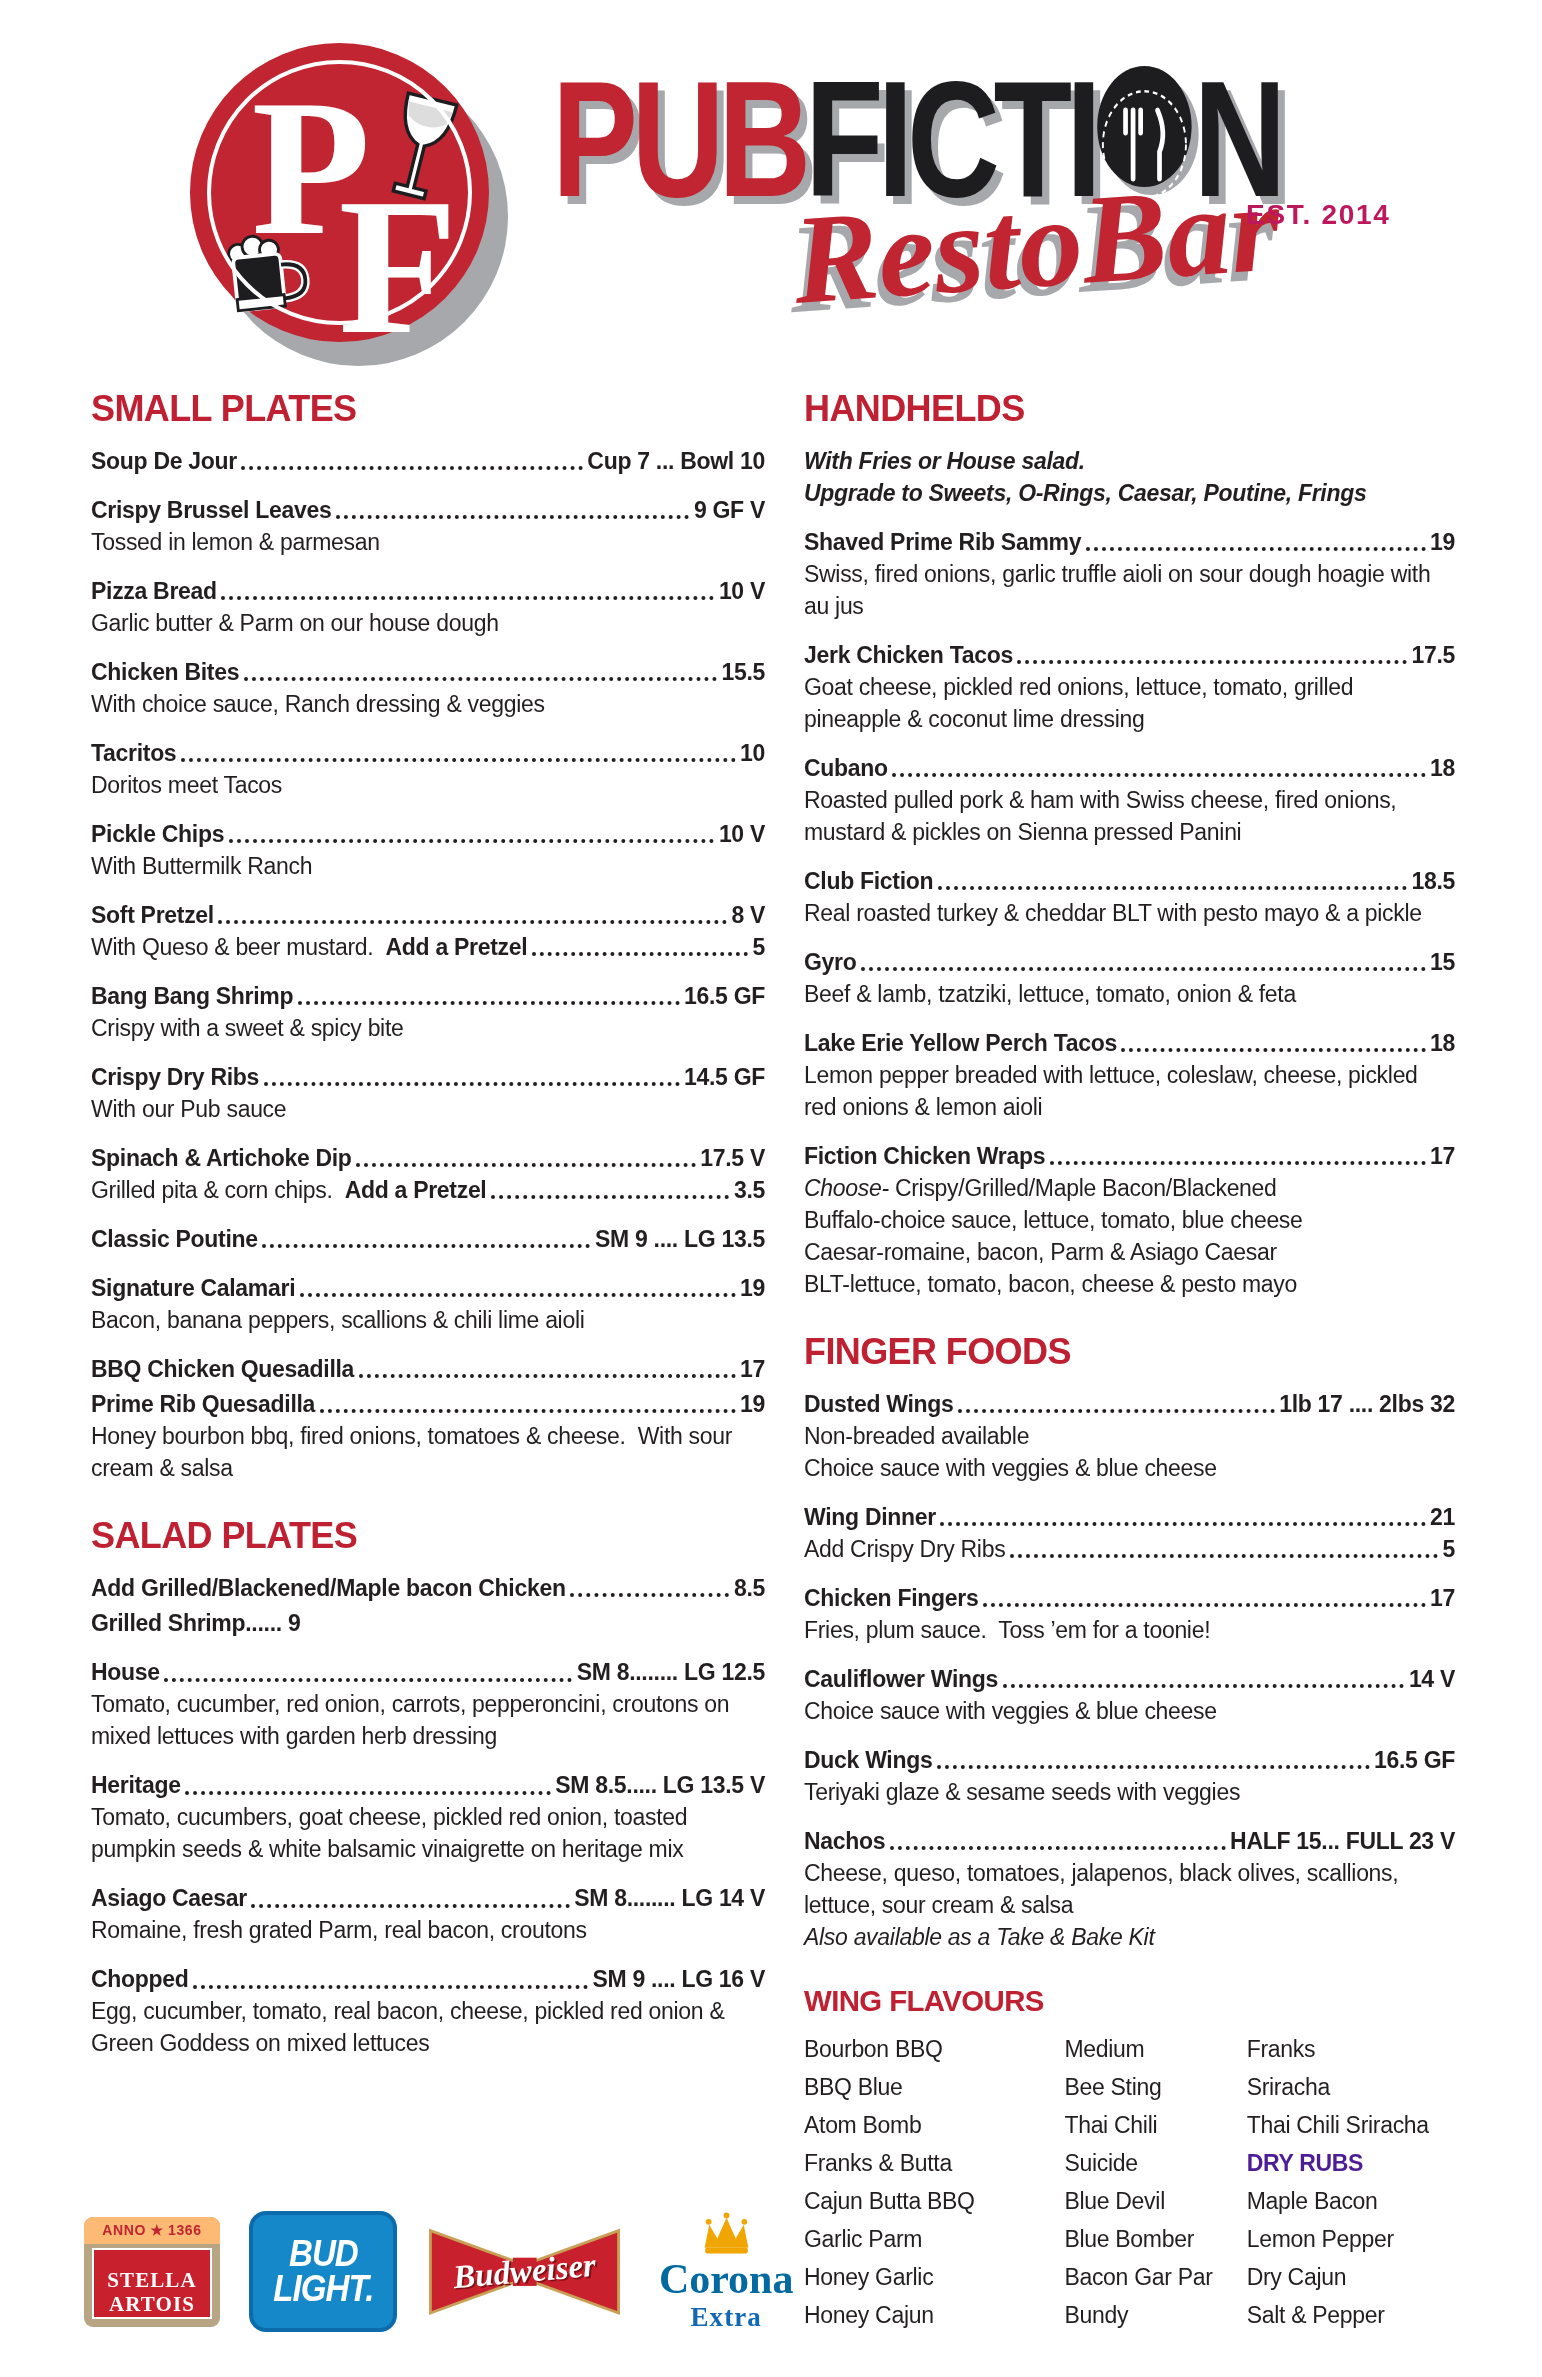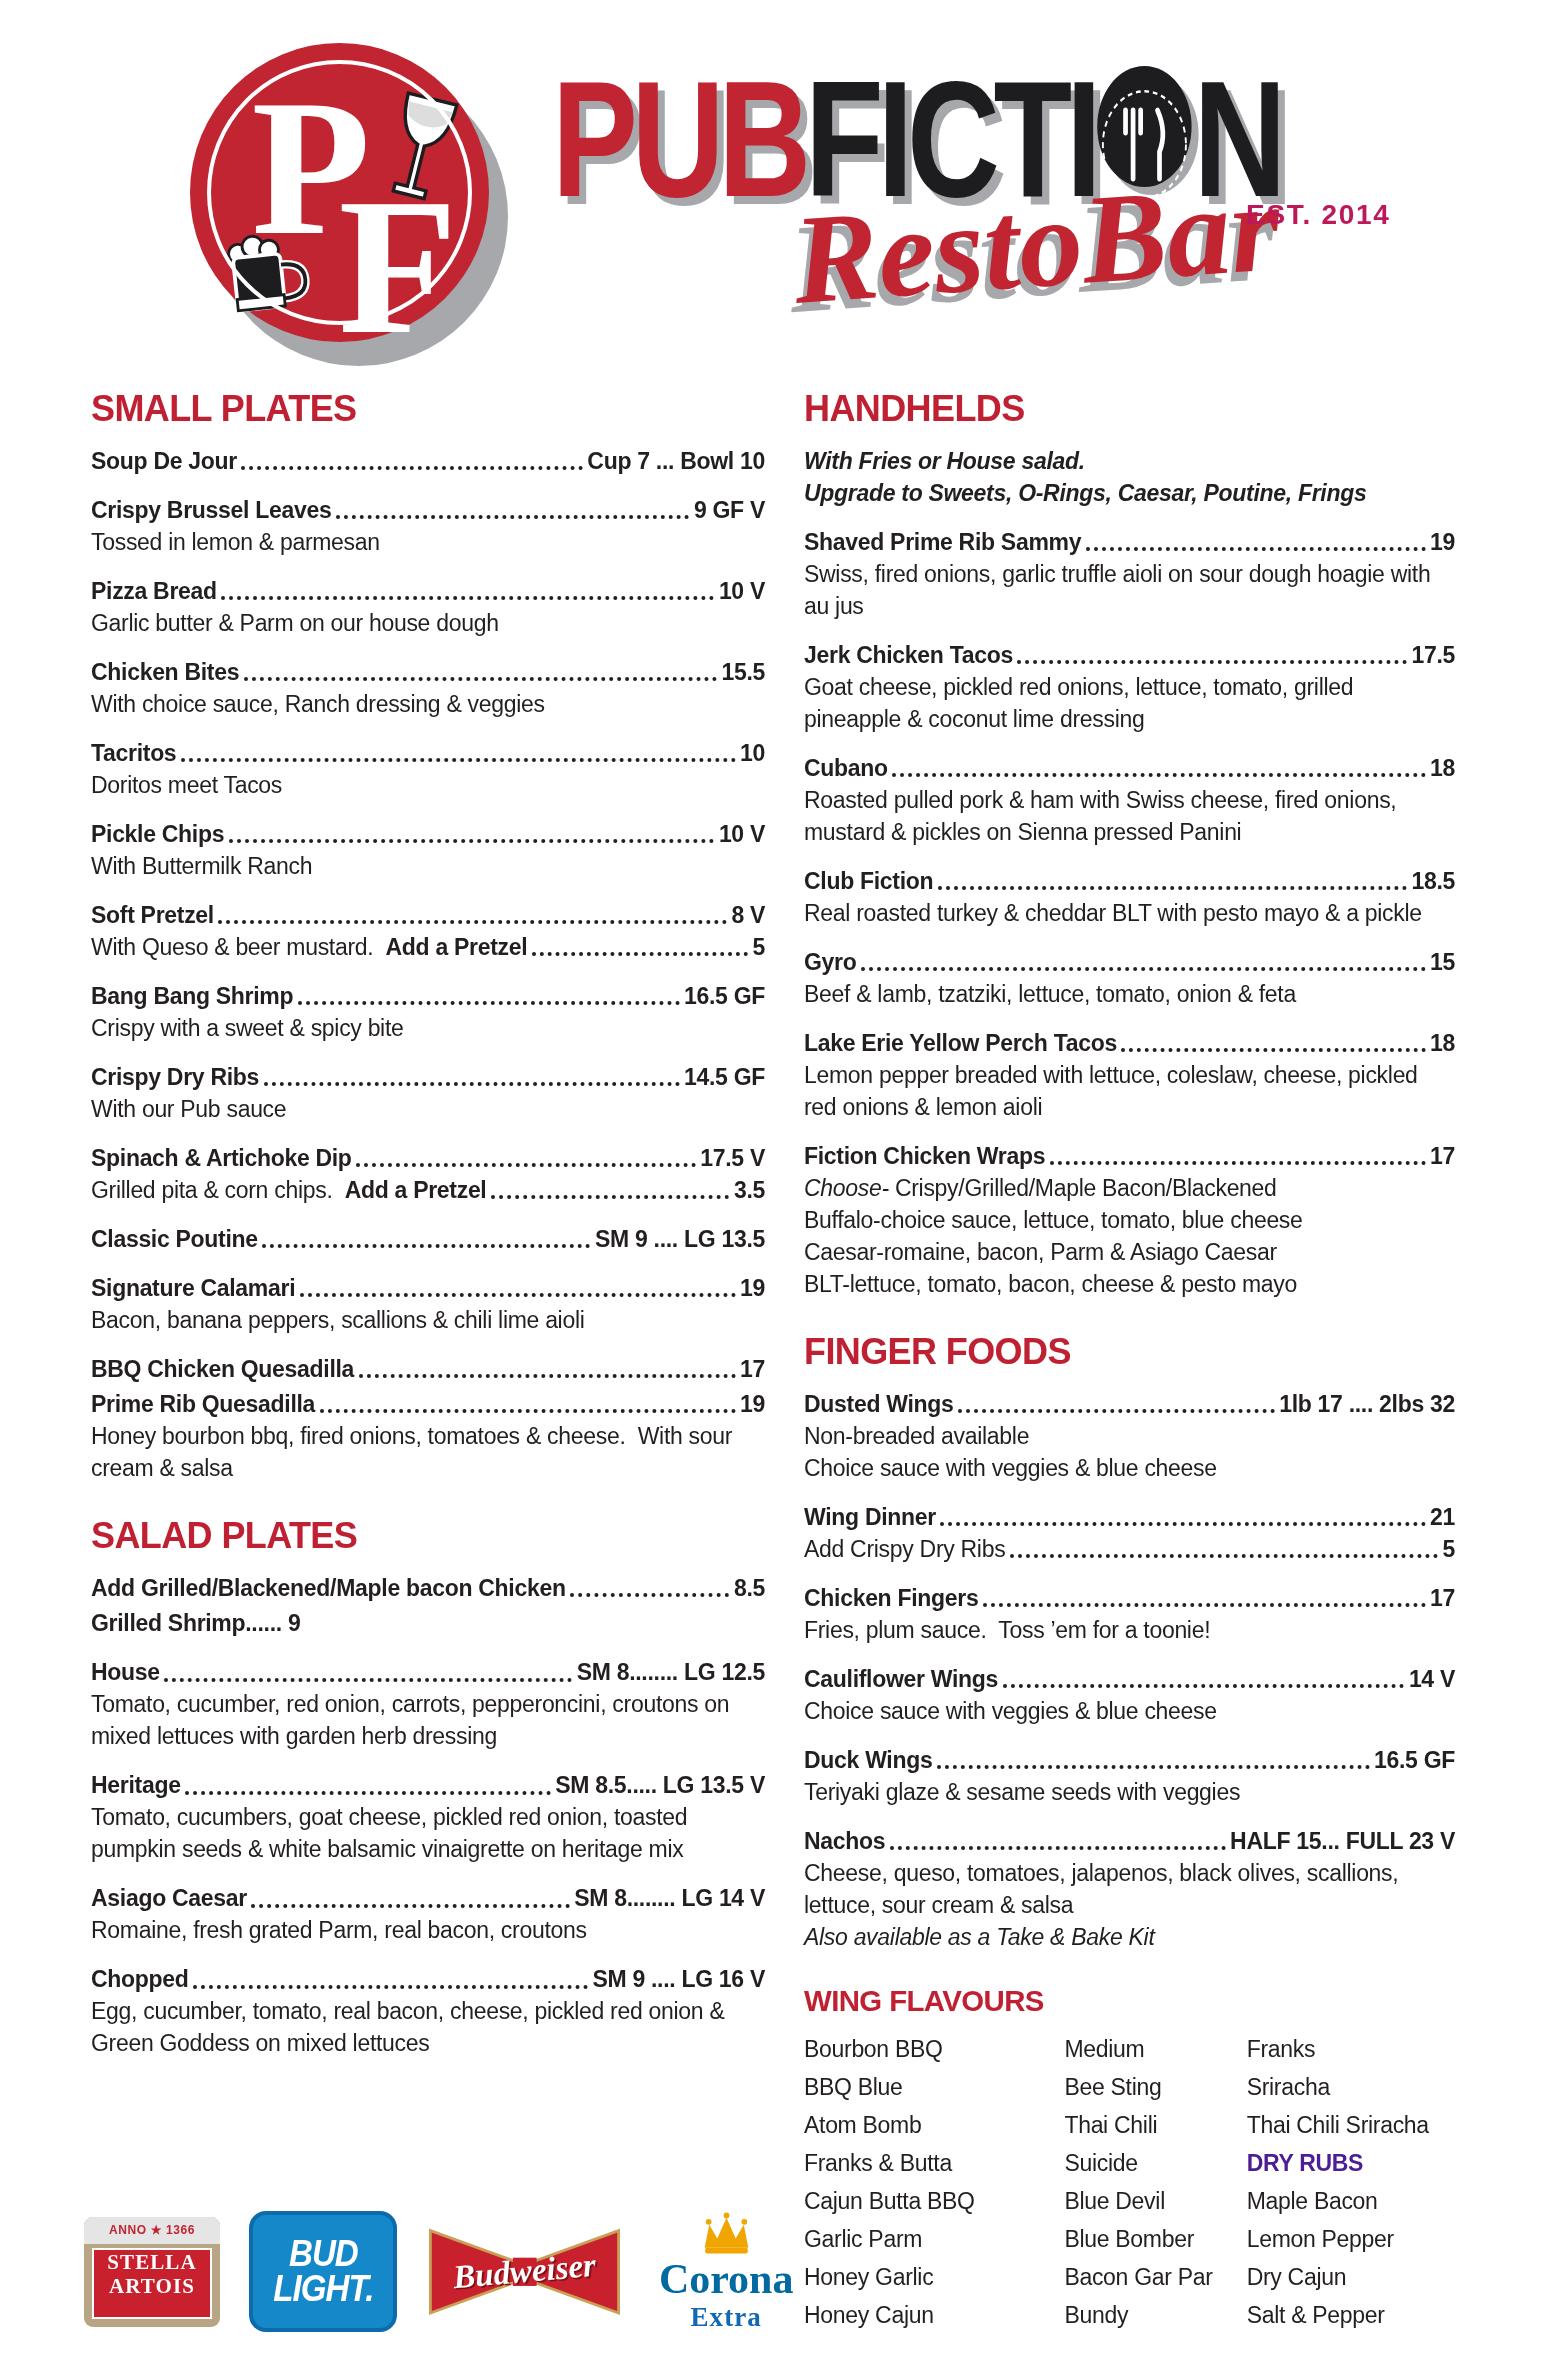--- a/index.html
+++ b/index.html
@@ -49,22 +49,22 @@
   .albl{font-weight:400;white-space:nowrap;}
   .albl.bold{font-weight:700;}
 
   .flavours{display:grid;grid-template-columns:40% 28% 32%;}
   .fl{margin:0;font-size:23px;line-height:38px;letter-spacing:-0.3px;}
   .fl-head{color:#4c1d95;font-weight:800;}
 
   
   .brands{position:absolute;left:84px;top:2211px;width:685px;display:flex;align-items:center;gap:29.4px;}
   .stella{width:136px;height:110px;background:#b7a584;border-radius:9px;position:relative;overflow:hidden;flex:none;}
-  .stella-top{height:27px;display:flex;align-items:center;justify-content:center;background:#e5e5e5;color:#c02531;font-weight:700;font-size:12px;letter-spacing:0.6px;}
-  .stella-panel{position:absolute;left:8px;right:8px;top:31px;bottom:8px;background:#c9202d;border:2.3px solid #fff;display:flex;flex-direction:column;align-items:center;justify-content:flex-start;}
+  .stella-top{height:27px;display:flex;align-items:center;justify-content:center;background:#fdba74;color:#c02531;font-weight:700;font-size:14px;letter-spacing:0.6px;}
+  .stella-panel{position:absolute;left:8px;right:8px;top:31px;bottom:8px;background:#c9202d;border:2.3px solid #fff;display:flex;flex-direction:column;align-items:center;justify-content:flex-end;}
   .stella-panel span{color:#fff;font-family:"Liberation Serif",serif;font-weight:700;font-size:21px;line-height:1.15;letter-spacing:1.1px;}
   .bud{width:140px;height:113px;background:#1488c8;border:4.5px solid #0c6cab;border-radius:17px;display:flex;flex-direction:column;align-items:center;justify-content:center;flex:none;}
   .bud span{color:#fff;font-weight:800;font-style:italic;font-size:36px;line-height:0.95;letter-spacing:-1.1px;transform:scaleX(0.92);}
   .budw{width:195px;height:110px;position:relative;display:flex;align-items:center;justify-content:center;flex:none;}
   .budw svg{position:absolute;inset:0;}
   .budw-text{position:relative;color:#fff;font-family:"Liberation Serif",serif;font-style:italic;font-weight:700;font-size:33px;transform:rotate(-5deg);text-shadow:1.7px 1.7px 0 #7e1016;}
   .corona{width:150px;display:flex;flex-direction:column;align-items:center;flex:none;}
   .corona-name{font-family:"Liberation Serif",serif;font-weight:700;font-size:42px;line-height:1;color:#0369a1;}
   .corona-extra{font-family:"Liberation Serif",serif;font-weight:700;font-size:27px;line-height:1;color:#1268b3;margin-top:4.5px;letter-spacing:1.1px;}
 </style>

